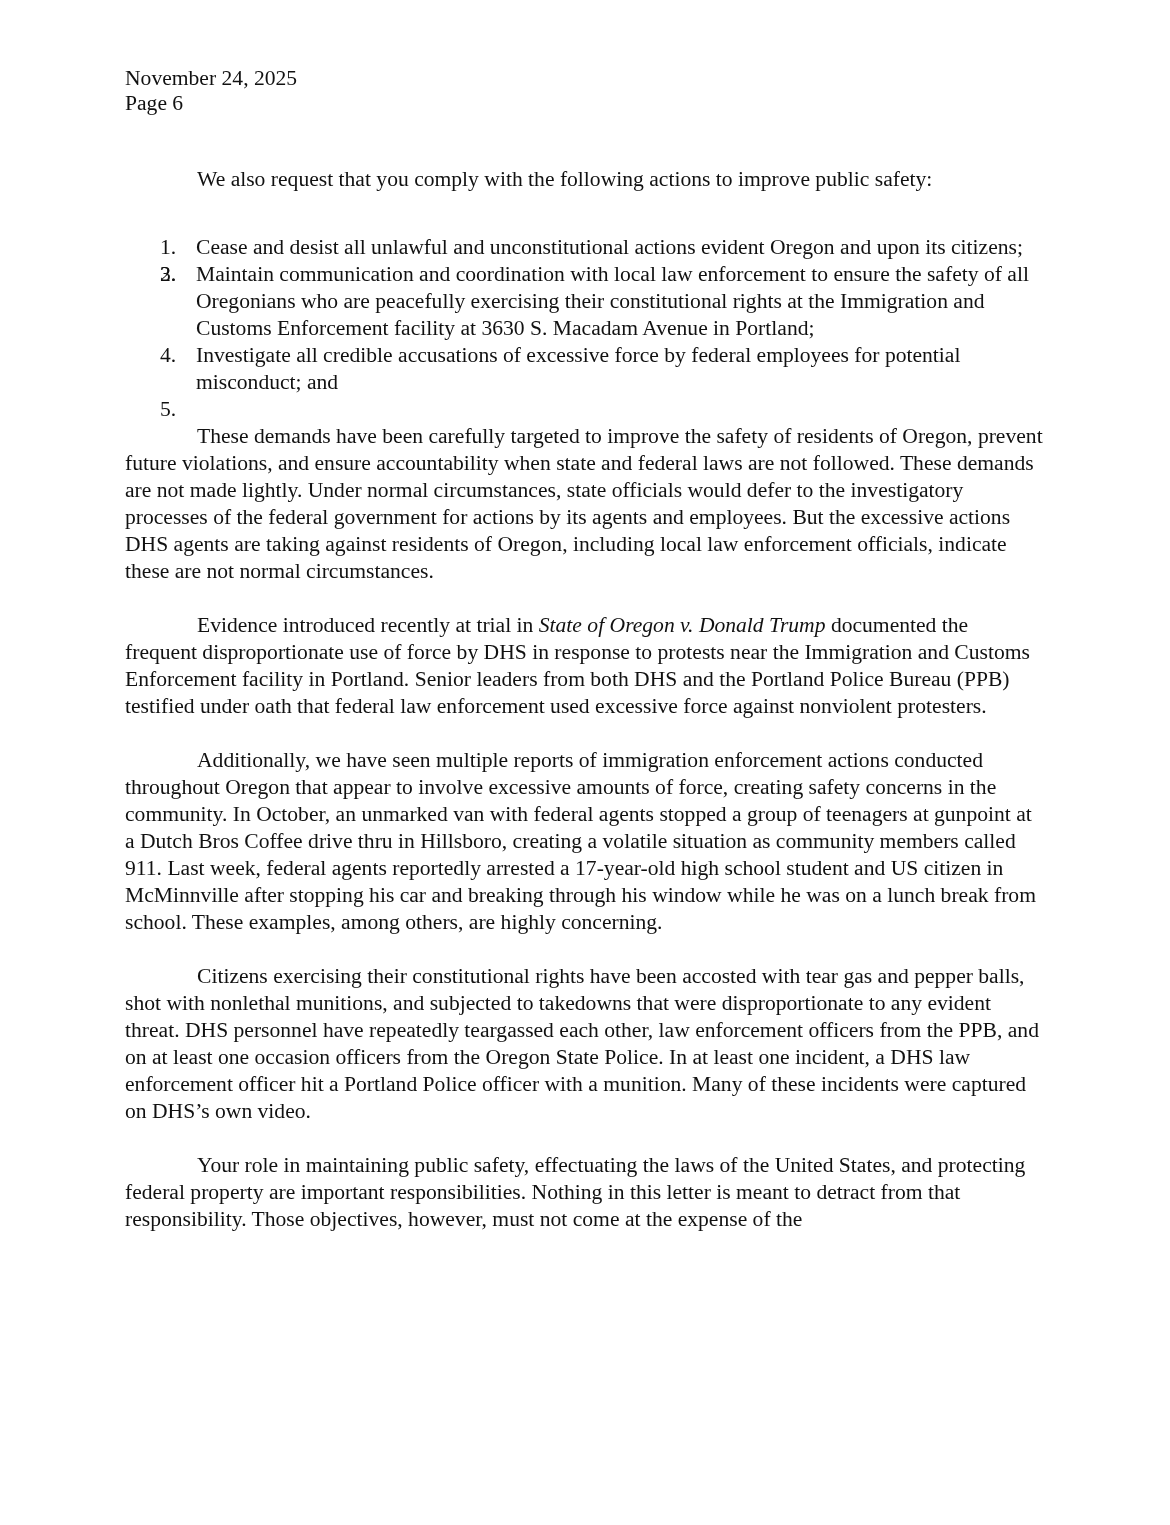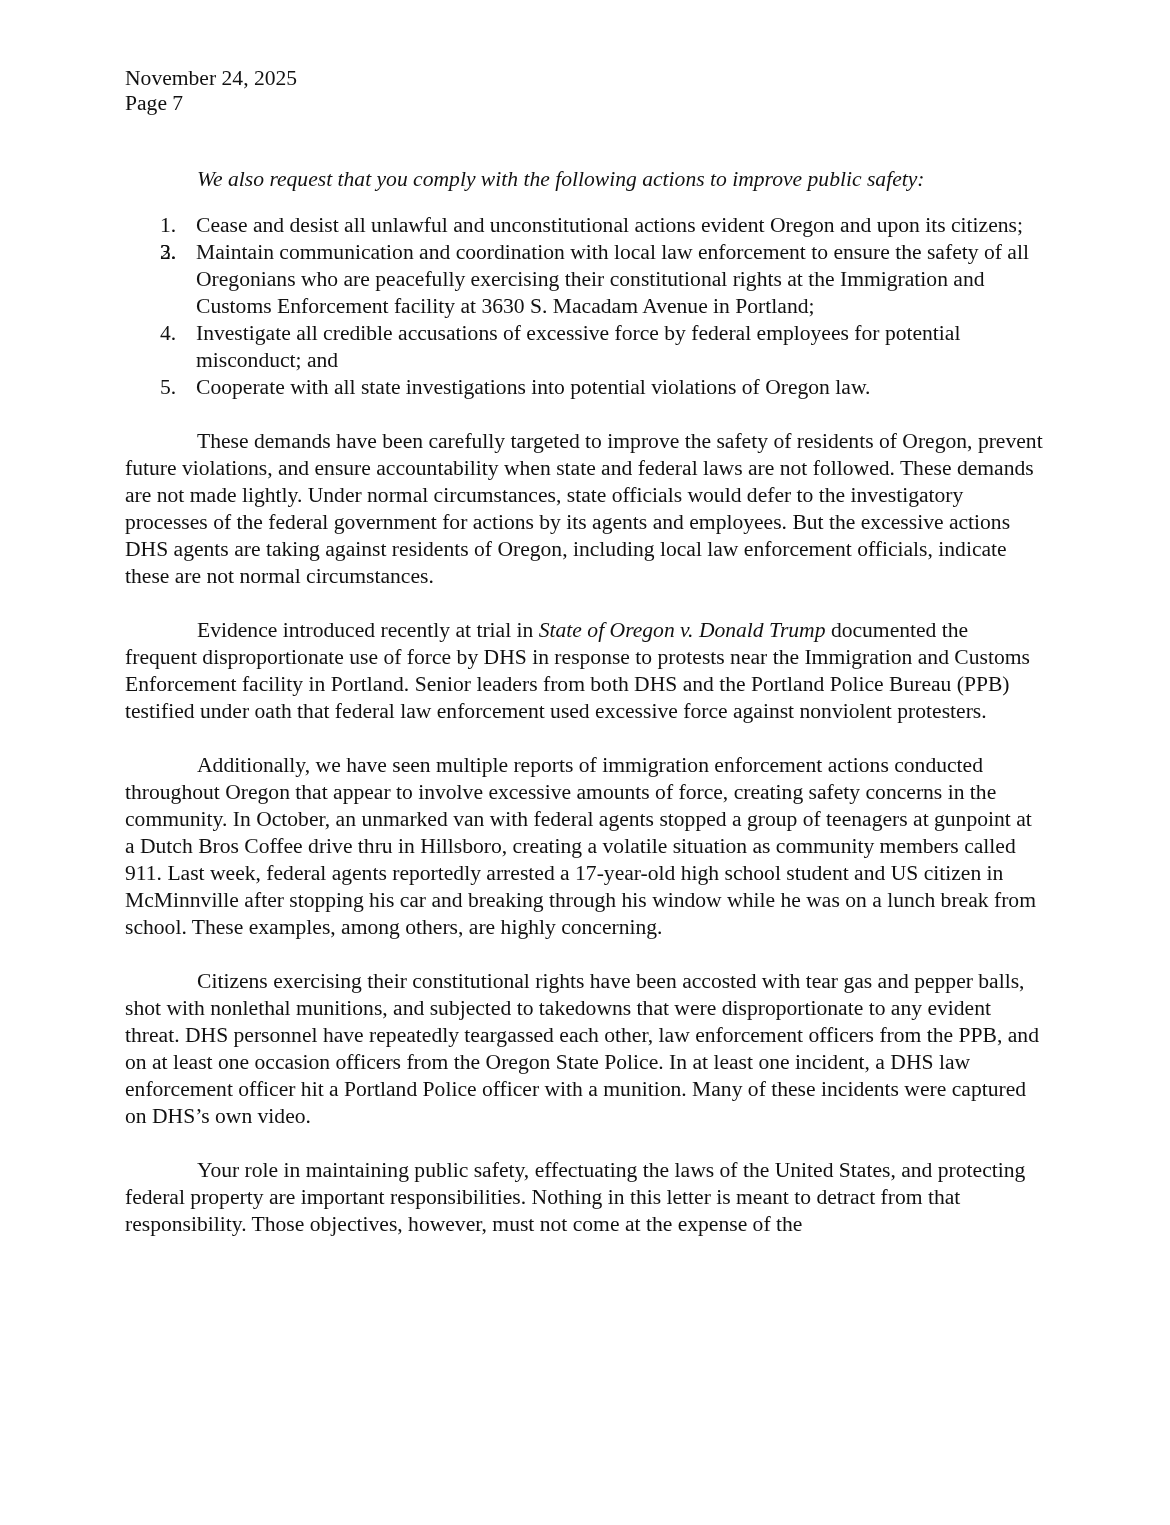--- a/index.html
+++ b/index.html
@@ -35,21 +35,21 @@
       position: absolute;
       left: 125px;
       top: 166px;
       width: 920px;
     }
     .para {
       margin: 0;
       text-indent: 72px;
       text-align: left;
     }
-    .para.intro { margin-bottom: 19px; font-style: italic; }
+    .para.intro { margin-bottom: 41px; }
     .list {
       list-style: none;
       margin: 0 0 27px 0;
       padding: 0;
     }
     .list li {
       position: relative;
       padding-left: 71px;
     }
     .list .num {
@@ -60,21 +60,21 @@
     .gap { height: 27px; }
     em { }
   </style>
 </head>
 <body>
 
 <div class="page">
 
   <div class="header">
     <div>November 24, 2025</div>
-    <div>Page 7</div>
+    <div>Page 6</div>
   </div>
 
   <div class="body">
     <p class="para intro">We also request that you comply with the following actions to improve public safety:</p>
 
     <ol class="list">
       <li>
         <span class="num">1.</span>
         <span>Cease and desist all unlawful and unconstitutional actions evident Oregon and upon its citizens;</span>
       </li>
@@ -84,21 +84,20 @@
       <li>
         <span class="num">3.</span>
         <span>Maintain communication and coordination with local law enforcement to ensure the safety of all Oregonians who are peacefully exercising their constitutional rights at the Immigration and Customs Enforcement facility at 3630 S. Macadam Avenue in Portland;</span>
       </li>
       <li>
         <span class="num">4.</span>
         <span>Investigate all credible accusations of excessive force by federal employees for potential misconduct; and</span>
       </li>
       <li>
         <span class="num">5.</span>
-        <span>Cooperate with all state investigations into potential violations of Oregon law.</span>
       </li>
     </ol>
 
     <p class="para">These demands have been carefully targeted to improve the safety of residents of Oregon, prevent future violations, and ensure accountability when state and federal laws are not followed. These demands are not made lightly.  Under normal circumstances, state officials would defer to the investigatory processes of the federal government for actions by its agents and employees. But the excessive actions DHS agents are taking against residents of Oregon, including local law enforcement officials, indicate these are not normal circumstances.</p>
     <div class="gap"></div>
 
     <p class="para"><span>Evidence introduced recently at trial in </span><em>State of Oregon v. Donald Trump</em><span> documented the frequent disproportionate use of force by DHS in response to protests near the Immigration and Customs Enforcement facility in Portland.  Senior leaders from both DHS and the Portland Police Bureau (PPB) testified under oath that federal law enforcement used excessive force against nonviolent protesters.</span></p>
     <div class="gap"></div>
 
     <p class="para">Additionally, we have seen multiple reports of immigration enforcement actions conducted throughout Oregon that appear to involve excessive amounts of force, creating safety concerns in the community.  In October, an unmarked van with federal agents stopped a group of teenagers at gunpoint at a Dutch Bros Coffee drive thru in Hillsboro, creating a volatile situation as community members called 911.  Last week, federal agents reportedly arrested a 17-year-old high school student and US citizen in McMinnville after stopping his car and breaking through his window while he was on a lunch break from school.  These examples, among others, are highly concerning.</p>

